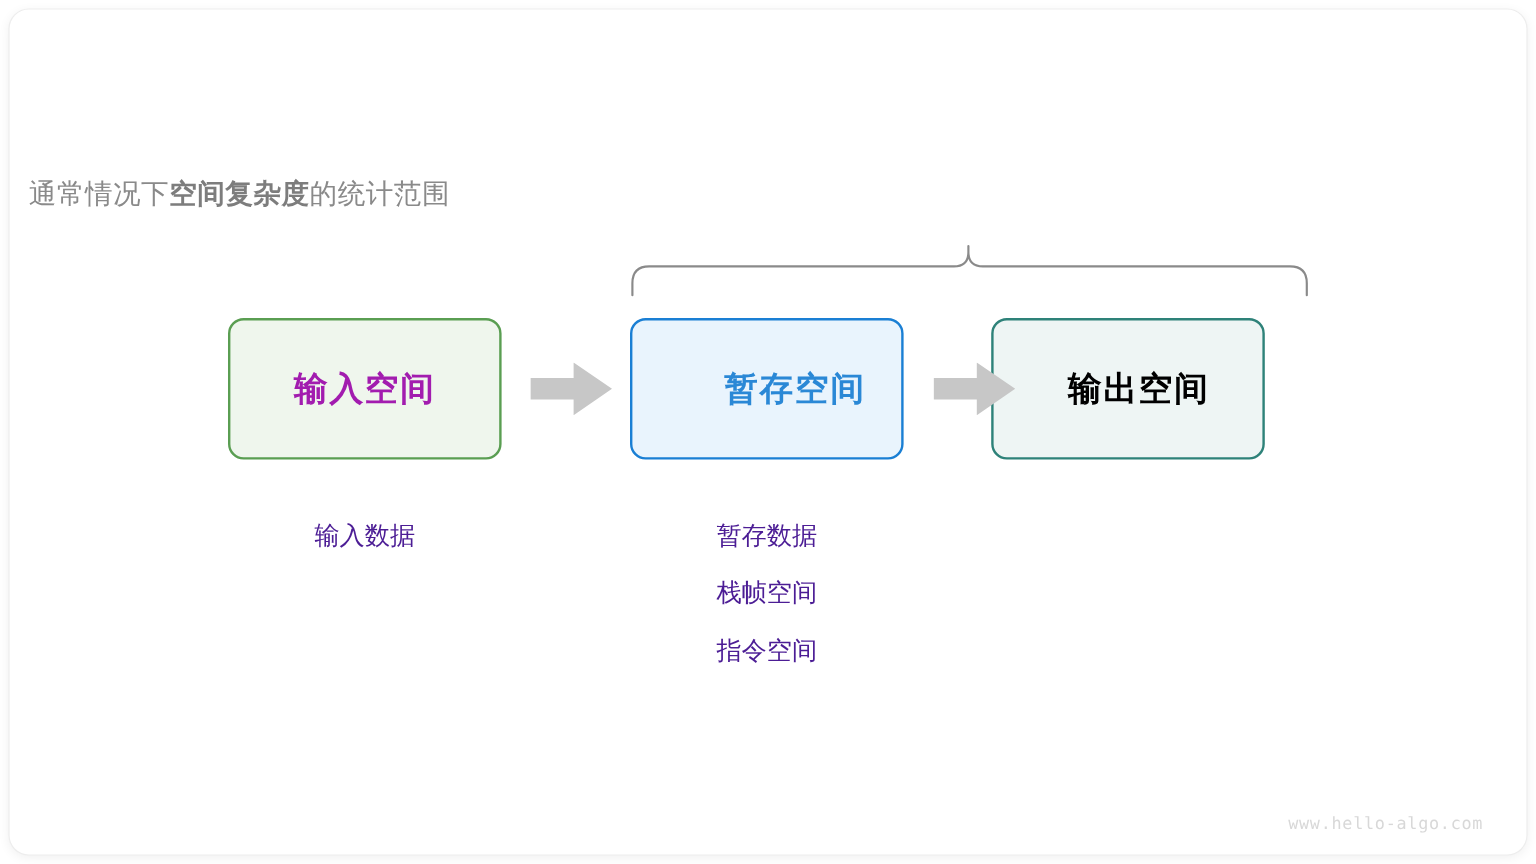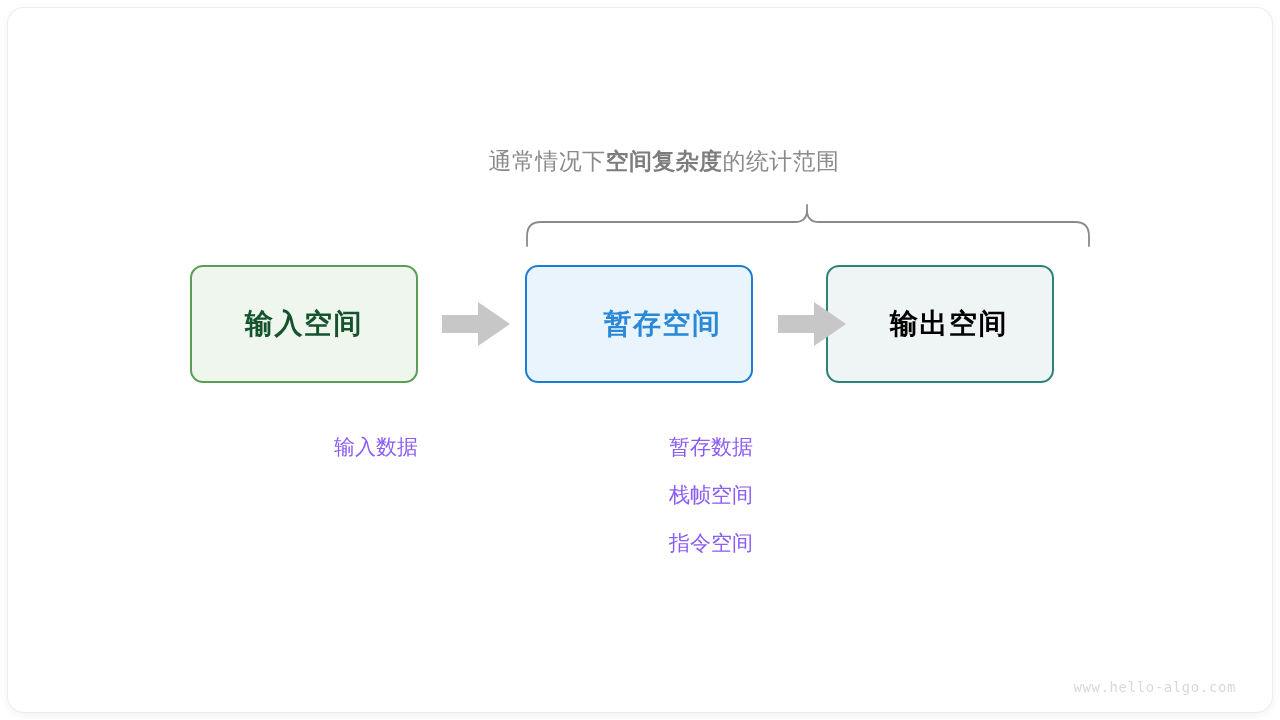--- a/index.html
+++ b/index.html
@@ -31,21 +31,21 @@
     box-shadow: 0 0 0 1px #ededed, 0 2px 10px rgba(0,0,0,0.07);
     box-sizing: border-box;
   }
 
   
   .caption {
     position: absolute;
     left: 0;
     top: 146px;
     width: 1280px;
-    text-align: center;
+    text-align: left;
     font-size: 23px;
     color: #8a8a8a;
     letter-spacing: 0.4px;
     white-space: nowrap;
   }
   .caption .strong {
     font-weight: bold;
     color: #7d7d7d;
   }
   .caption-inner {
@@ -75,21 +75,21 @@
     justify-content: center;
     font-size: 28px;
     font-weight: bold;
     letter-spacing: 1.5px;
   }
 
   .box-input {
     left: 190px;
     background: #eff6ed;
     border: 2px solid #5a9e52;
-    color: #14532d;
+    color: #a21caf;
   }
   .box-buffer {
     left: 525px;
     background: #e9f4fd;
     border: 2.5px solid #1a7fd4;
     color: #2a88d6;
     padding-left: 47px;
   }
   .box-output {
     left: 826px;
@@ -107,23 +107,23 @@
     height: 44px;
   }
   .arrow-1 { left: 442px; }
   .arrow-2 { left: 778px; }
 
   
   .labels {
     position: absolute;
     top: 423px;
     width: 228px;
-    text-align: right;
+    text-align: center;
     font-size: 21px;
-    color: #8b5cf6;
+    color: #4c1d95;
     line-height: 48px;
   }
   .labels-input  { left: 190px; }
   .labels-buffer { left: 525px; }
   .labels-output { left: 861px; }
   .labels div { white-space: nowrap; }
 
   
   .watermark {
     position: absolute;

